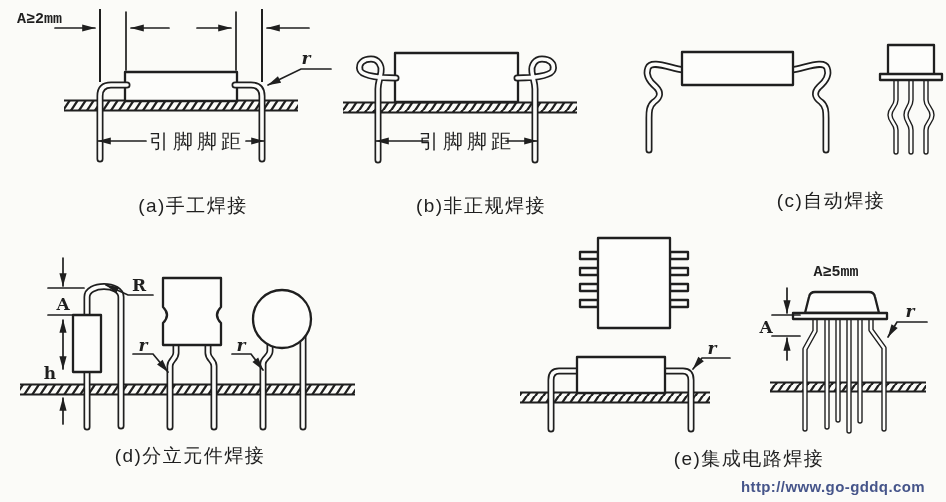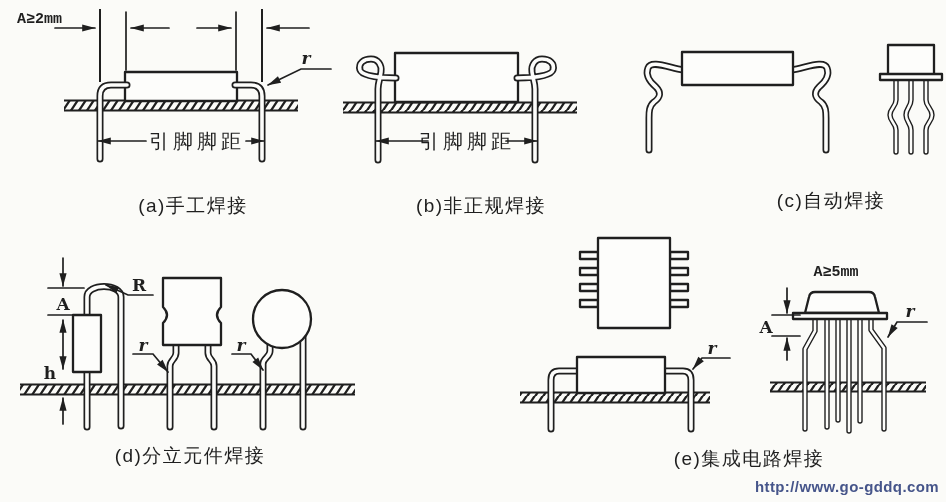--- a/index.html
+++ b/index.html
@@ -16,21 +16,21 @@
   .ti{stroke:#fdfdfb;stroke-width:3.6;fill:none;stroke-linecap:round;stroke-linejoin:round;}
   .to.thin{stroke-width:5.4;}
   .ti.thin{stroke-width:2.6;}
   
   text{fill:#1f1f1f;}
   .cap{font:19px "Liberation Sans",sans-serif;letter-spacing:1.5px;}
   .cjk{font:20px "Liberation Sans",sans-serif;letter-spacing:4px;}
   .dim{font:bold 15px "Liberation Mono",monospace;}
   .slab{font:bold 17px "DejaVu Serif",serif;}
   .rlab{font:italic bold 17px "DejaVu Serif",serif;}
-  .watermark{position:absolute;right:7px;bottom:7px;
+  .watermark{position:absolute;right:21px;bottom:7px;
              font:bold 15px "Liberation Sans",sans-serif;
              color:#46558a;letter-spacing:.4px;}
 </style>
 </head>
 <body>
 
 <div class="stage">
 <svg width="946" height="502" viewBox="0 0 946 502">
   <defs>
     <marker id="arr" markerUnits="userSpaceOnUse" markerWidth="15" markerHeight="10" refX="13.6" refY="5" orient="auto-start-reverse">

